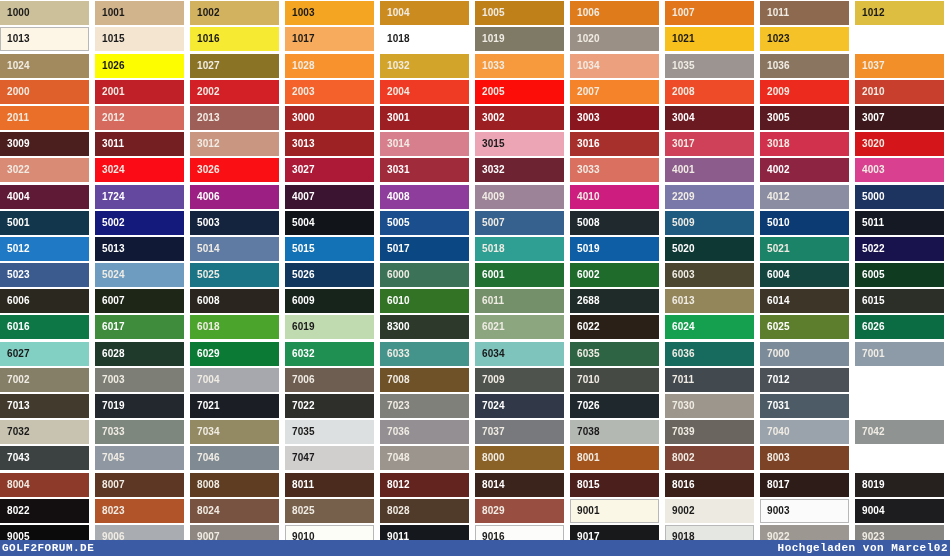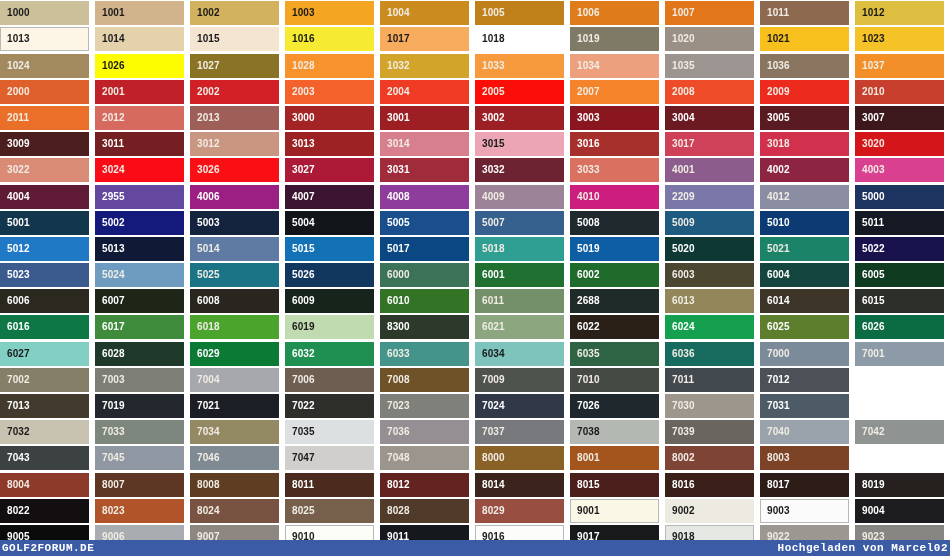--- a/index.html
+++ b/index.html
@@ -144,24 +144,20 @@
         <div class="swatch-body" style="background: rgb(221, 190, 65);"></div>
         <span class="ral-label dark">1012</span>
       </div>
     </div>
     <div class="ral-row">
       <div class="ral-cell bordered">
         <div class="swatch-body" style="background: rgb(253, 245, 230);"></div>
         <span class="ral-label dark">1013</span>
       </div>
       <div class="ral-cell">
-        <div class="swatch-body" style="background: rgb(228, 210, 172);"></div>
-        <span class="ral-label dark">1014</span>
-      </div>
-      <div class="ral-cell">
         <div class="swatch-body" style="background: rgb(243, 229, 208);"></div>
         <span class="ral-label dark">1015</span>
       </div>
       <div class="ral-cell">
         <div class="swatch-body" style="background: rgb(247, 234, 51);"></div>
         <span class="ral-label dark">1016</span>
       </div>
       <div class="ral-cell">
         <div class="swatch-body" style="background: rgb(247, 171, 92);"></div>
         <span class="ral-label dark">1017</span>
@@ -397,21 +393,21 @@
         <span class="ral-label dim">4003</span>
       </div>
     </div>
     <div class="ral-row">
       <div class="ral-cell">
         <div class="swatch-body" style="background: rgb(95, 26, 54);"></div>
         <span class="ral-label light">4004</span>
       </div>
       <div class="ral-cell">
         <div class="swatch-body" style="background: rgb(100, 72, 160);"></div>
-        <span class="ral-label light">2955</span>
+        <span class="ral-label light">1724</span>
       </div>
       <div class="ral-cell">
         <div class="swatch-body" style="background: rgb(156, 32, 131);"></div>
         <span class="ral-label light">4006</span>
       </div>
       <div class="ral-cell">
         <div class="swatch-body" style="background: rgb(58, 20, 48);"></div>
         <span class="ral-label light">4007</span>
       </div>
       <div class="ral-cell">

